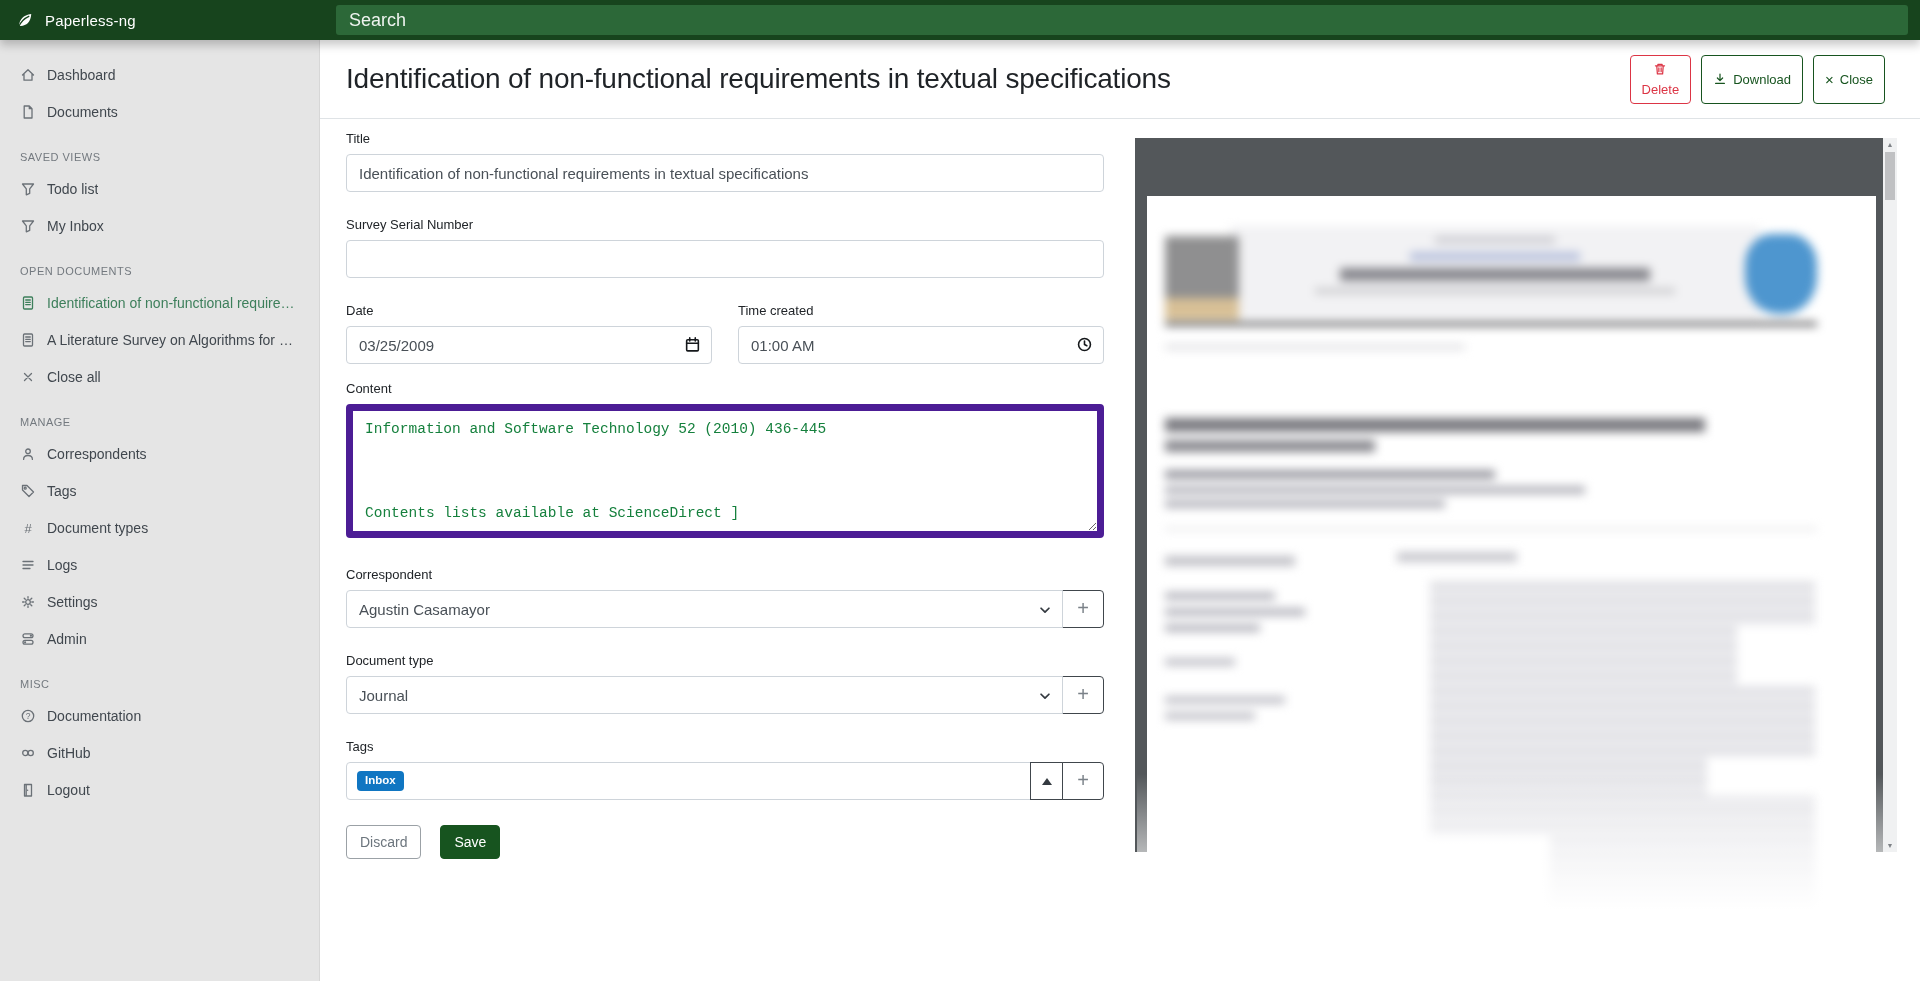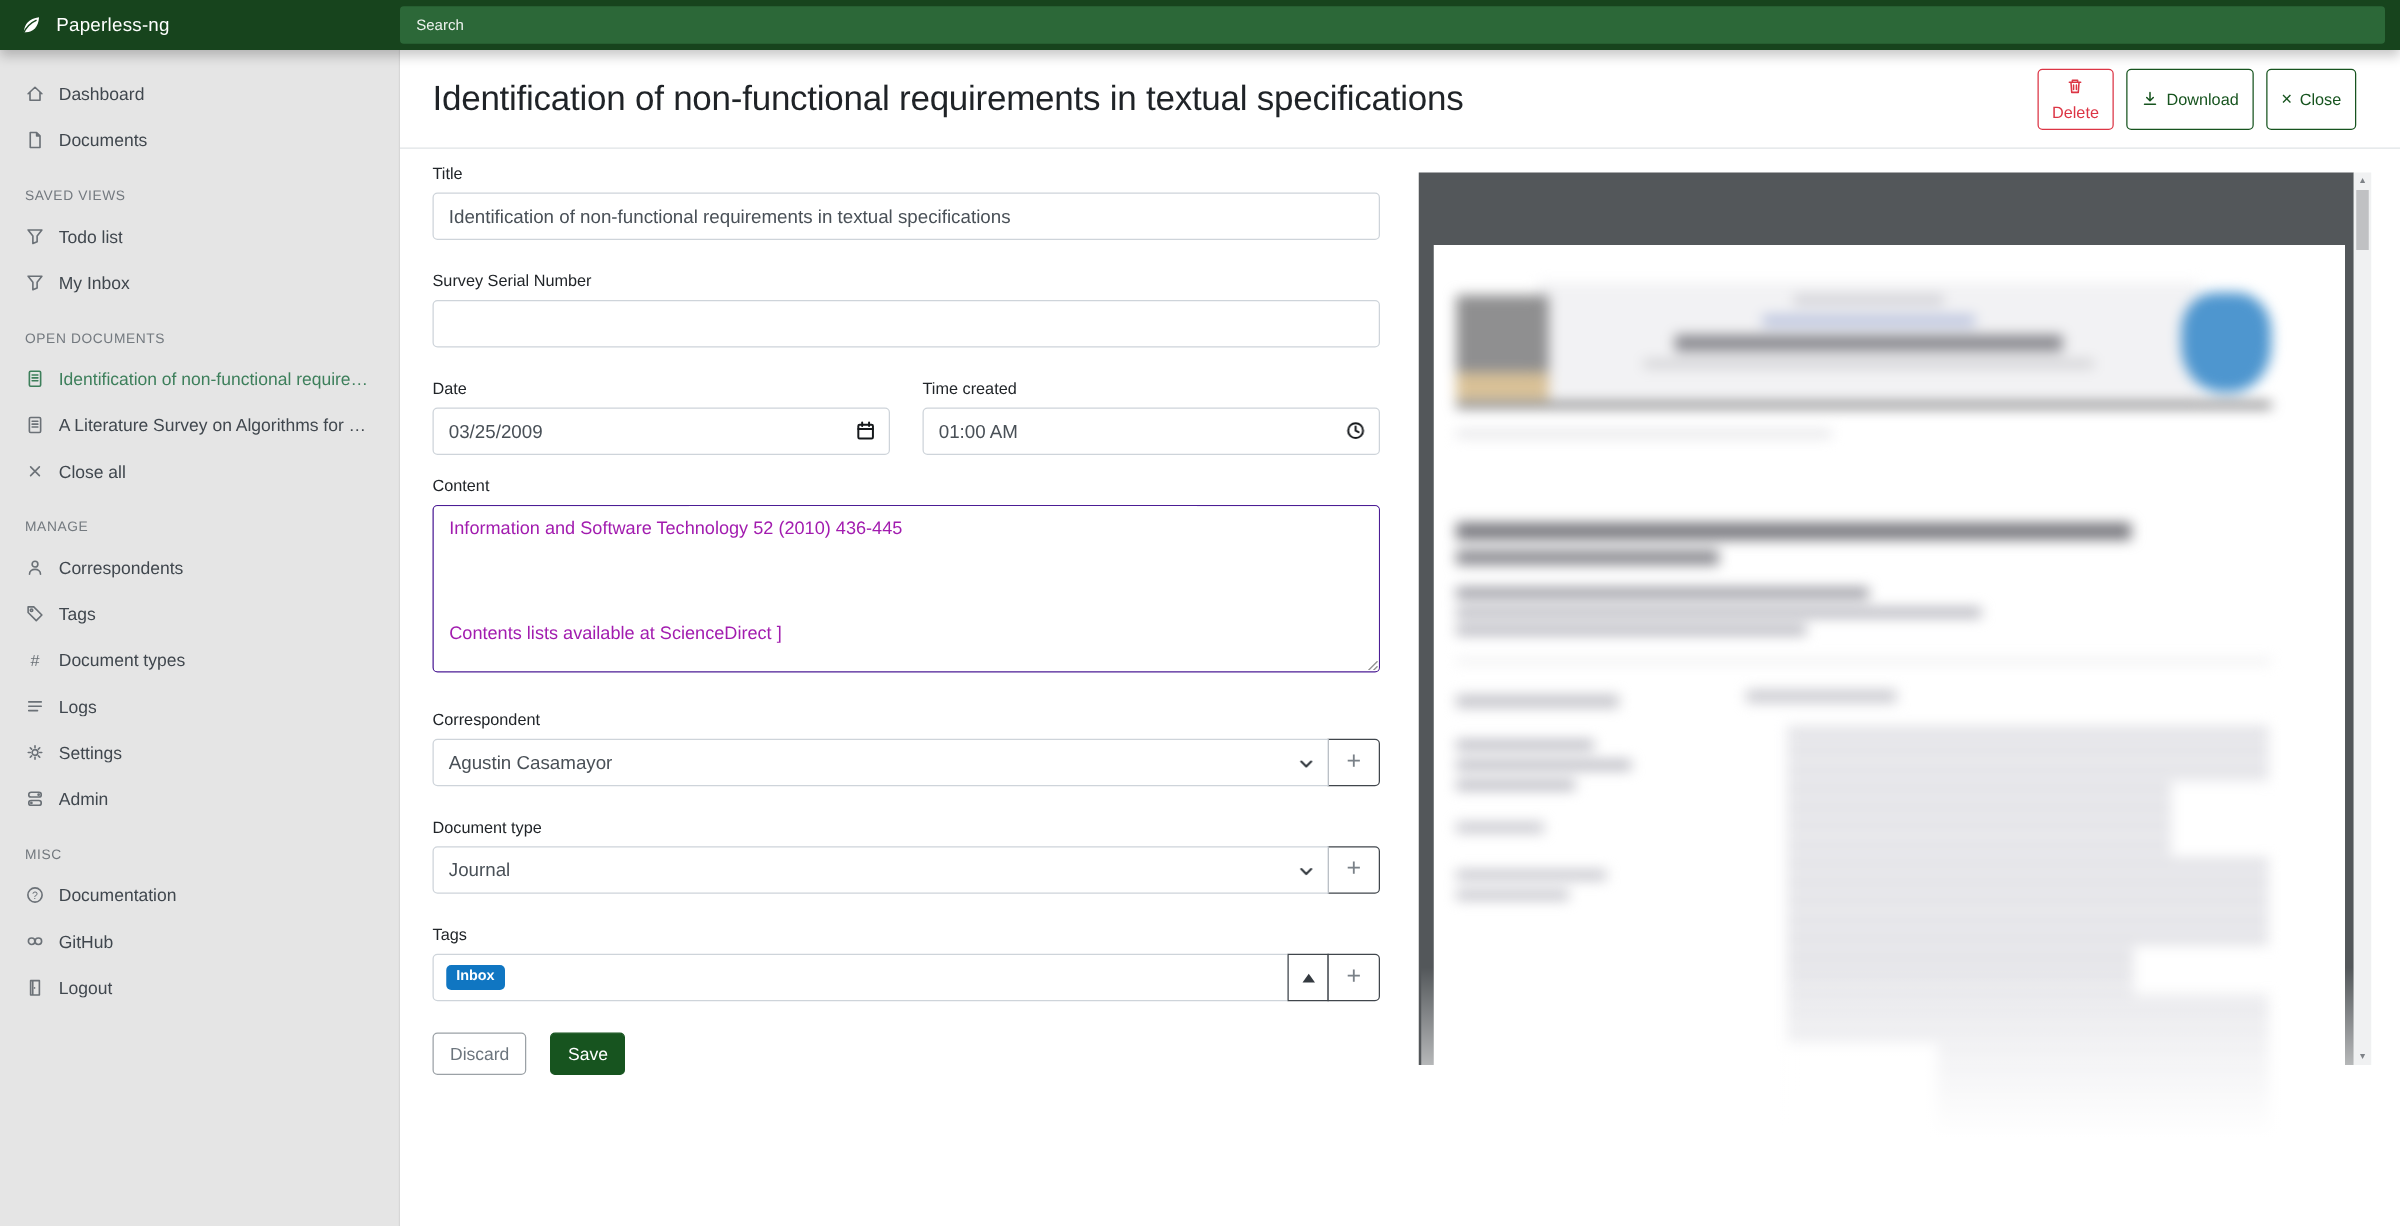--- a/index.html
+++ b/index.html
@@ -3,25 +3,25 @@
 <meta charset="utf-8">
 <style>
   * { margin:0; padding:0; box-sizing:border-box; }
   html,body { width:1920px; height:981px; overflow:hidden; background:#fff;
     font-family:"Liberation Sans","DejaVu Sans",sans-serif; }
   .app { position:relative; width:1920px; height:981px; }
 
   
   .navbar { position:absolute; left:0; top:0; width:1920px; height:40px;
     background:#17441d; display:flex; align-items:center; z-index:20;
-    box-shadow:0 5px 9px rgba(0,0,0,.22); }
+    box-shadow:0 5px 9px rgba(0,0,0,.22);gap:16px; }
   .brand { width:320px; flex:none; display:flex; align-items:center; gap:10px; padding-left:15px; }
   .brand-text { color:#fff; font-size:15px; letter-spacing:.2px; }
   .search-input { flex:1; height:30px; margin:5px 12px 5px 0; background:#2c6838;
-    border:none; border-radius:3px; color:#fff; font-size:12px; padding:0 13px; outline:none;
+    border:none; border-radius:3px; color:#fff; font-size:18px; padding:0 13px; outline:none;
     font-family:inherit; }
   .search-input::placeholder { color:rgba(255,255,255,.92); }
 
   
   .sidebar { position:absolute; left:0; top:40px; width:320px; height:941px;
     background:#e5e5e5; border-right:1px solid rgba(0,0,0,.06); padding-top:16px; overflow:hidden; }
   .nav-item { height:37px; padding:0 20px; display:flex; align-items:center; gap:11px;
     font-size:14px; color:#40474e; cursor:pointer; white-space:nowrap; }
   .nav-item span.lbl { overflow:hidden; text-overflow:ellipsis; }
   .nav-item.active { color:#3d7f5b; }
@@ -48,22 +48,22 @@
   .form-col { position:absolute; left:346px; top:131px; width:758px; }
   .field { margin-bottom:25px; }
   .field label { display:block; font-size:13px; color:#212529; margin-bottom:8px; }
   .tinput { width:100%; height:38px; border:1px solid #ced4da; border-radius:4px;
     padding:0 12px; font-size:15px; color:#495057; font-family:inherit; outline:none; background:#fff; }
   .row2 { display:flex; gap:26px; }
   .row2 .field { flex:1; margin-bottom:17px; }
   .input-wrap { position:relative; }
   .input-wrap .edge-icon { position:absolute; right:11px; top:10px; width:17px; height:17px;
     stroke:#15181b; fill:none; stroke-width:1.5; stroke-linecap:round; stroke-linejoin:round; pointer-events:none; }
-  textarea.tarea { width:100%; height:134px; border:1px solid #4c1d95; border-radius:4px;
-    padding:8px 12px; font-size:14.5px; line-height:21px; color:#a21caf; font-family:Liberation Sans, sans-serif;
+  textarea.tarea { width:100%; height:134px; border:7px solid #4c1d95; border-radius:4px;
+    padding:8px 12px; font-size:14.5px; line-height:21px; color:#15803d; font-family:Liberation Mono, monospace;
     resize:vertical; overflow-y:scroll; outline:none; }
   textarea.tarea::-webkit-scrollbar { width:15px; }
   textarea.tarea::-webkit-scrollbar-track { background:#fafafa; border-left:1px solid #ececec; }
   textarea.tarea::-webkit-scrollbar-thumb { background:#c4c4c4; border:3px solid #fafafa; }
 
   .input-group { display:flex; }
   .selectbox { flex:1; height:38px; border:1px solid #ced4da; border-radius:4px 0 0 4px;
     display:flex; align-items:center; padding:0 12px; font-size:15px; color:#495057;
     position:relative; background:#fff; cursor:pointer; }
   .selectbox .chev { position:absolute; right:10px; top:12px; width:14px; height:14px;

